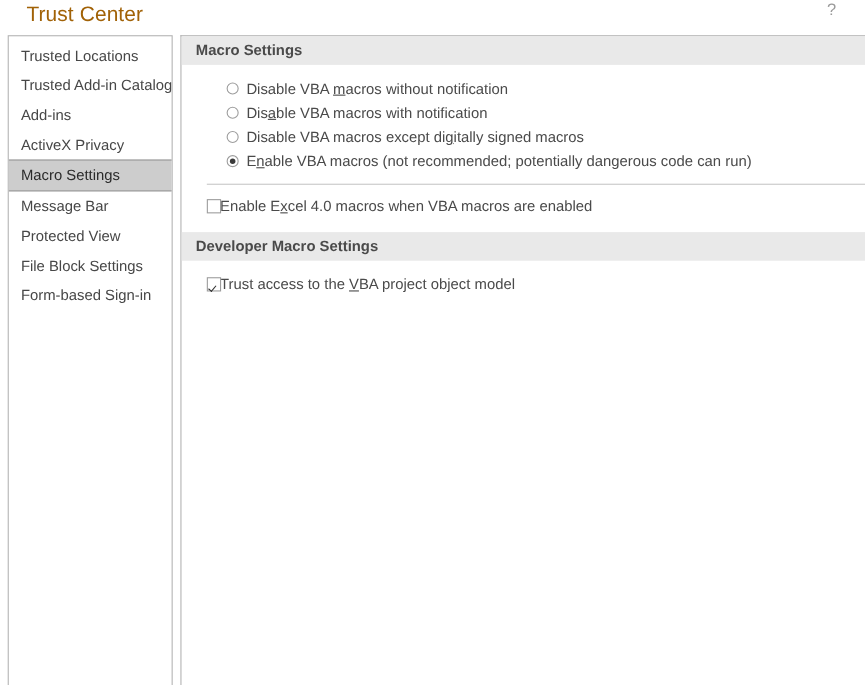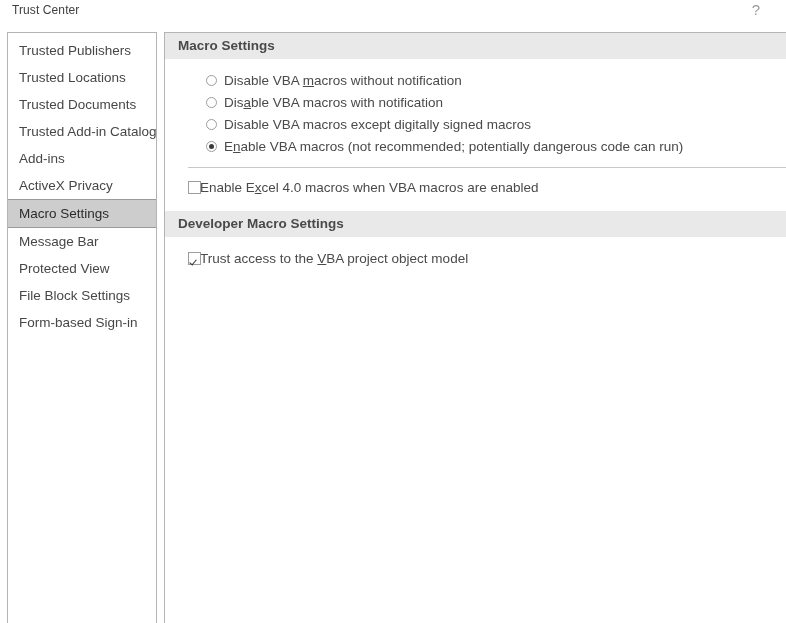--- a/index.html
+++ b/index.html
@@ -18,23 +18,23 @@
 
   
   #titlebar {
     position: absolute;
     left: 0; top: 0;
     width: 786px; height: 30px;
     background: #ffffff;
   }
   #dialog-title {
     position: absolute;
-    left: 12px; top: 3px;
-    font-size: 12px;
-    color: #404040;
+    left: 24px; top: 3px;
+    font-size: 19px;
+    color: #a16207;
     letter-spacing: 0.1px;
     white-space: nowrap;
   }
   #help-icon {
     position: absolute;
     right: 22px; top: 1px;
     font-size: 15px;
     color: #9b9b9b;
     width: 16px;
     text-align: center;
@@ -189,23 +189,21 @@
 </head>
 <body>
 
 <div id="titlebar">
   <div id="dialog-title">Trust Center</div>
   <div id="help-icon">?</div>
 </div>
 
 <div id="sidebar">
   <div id="sidebar-list">
-      <div class="cat-item"><span>Trusted Publishers</span></div>
       <div class="cat-item"><span>Trusted Locations</span></div>
-      <div class="cat-item"><span>Trusted Documents</span></div>
       <div class="cat-item"><span>Trusted Add-in Catalogs</span></div>
       <div class="cat-item"><span>Add-ins</span></div>
       <div class="cat-item"><span>ActiveX Privacy</span></div>
       <div class="cat-item selected"><span>Macro Settings</span></div>
       <div class="cat-item"><span>Message Bar</span></div>
       <div class="cat-item"><span>Protected View</span></div>
       <div class="cat-item"><span>File Block Settings</span></div>
       <div class="cat-item"><span>Form-based Sign-in</span></div>
     </div>
 </div>

